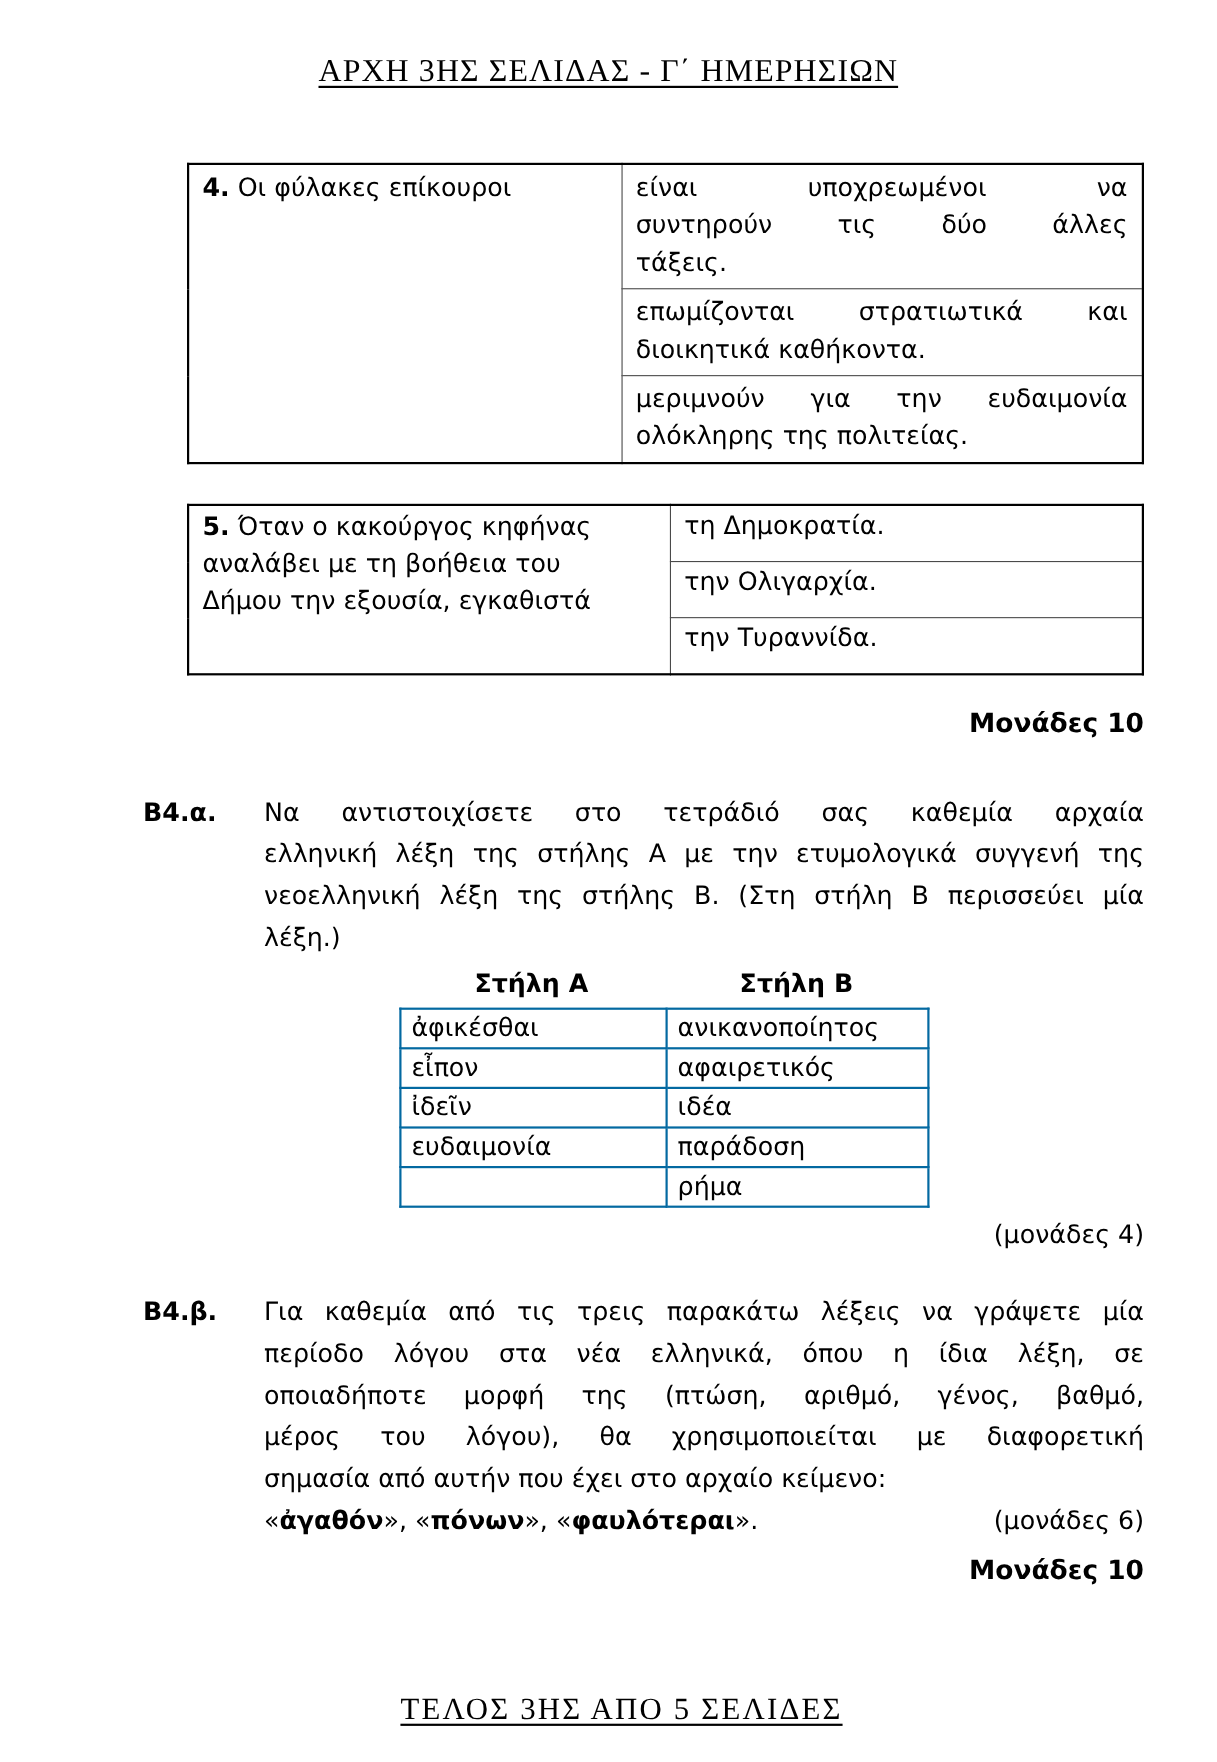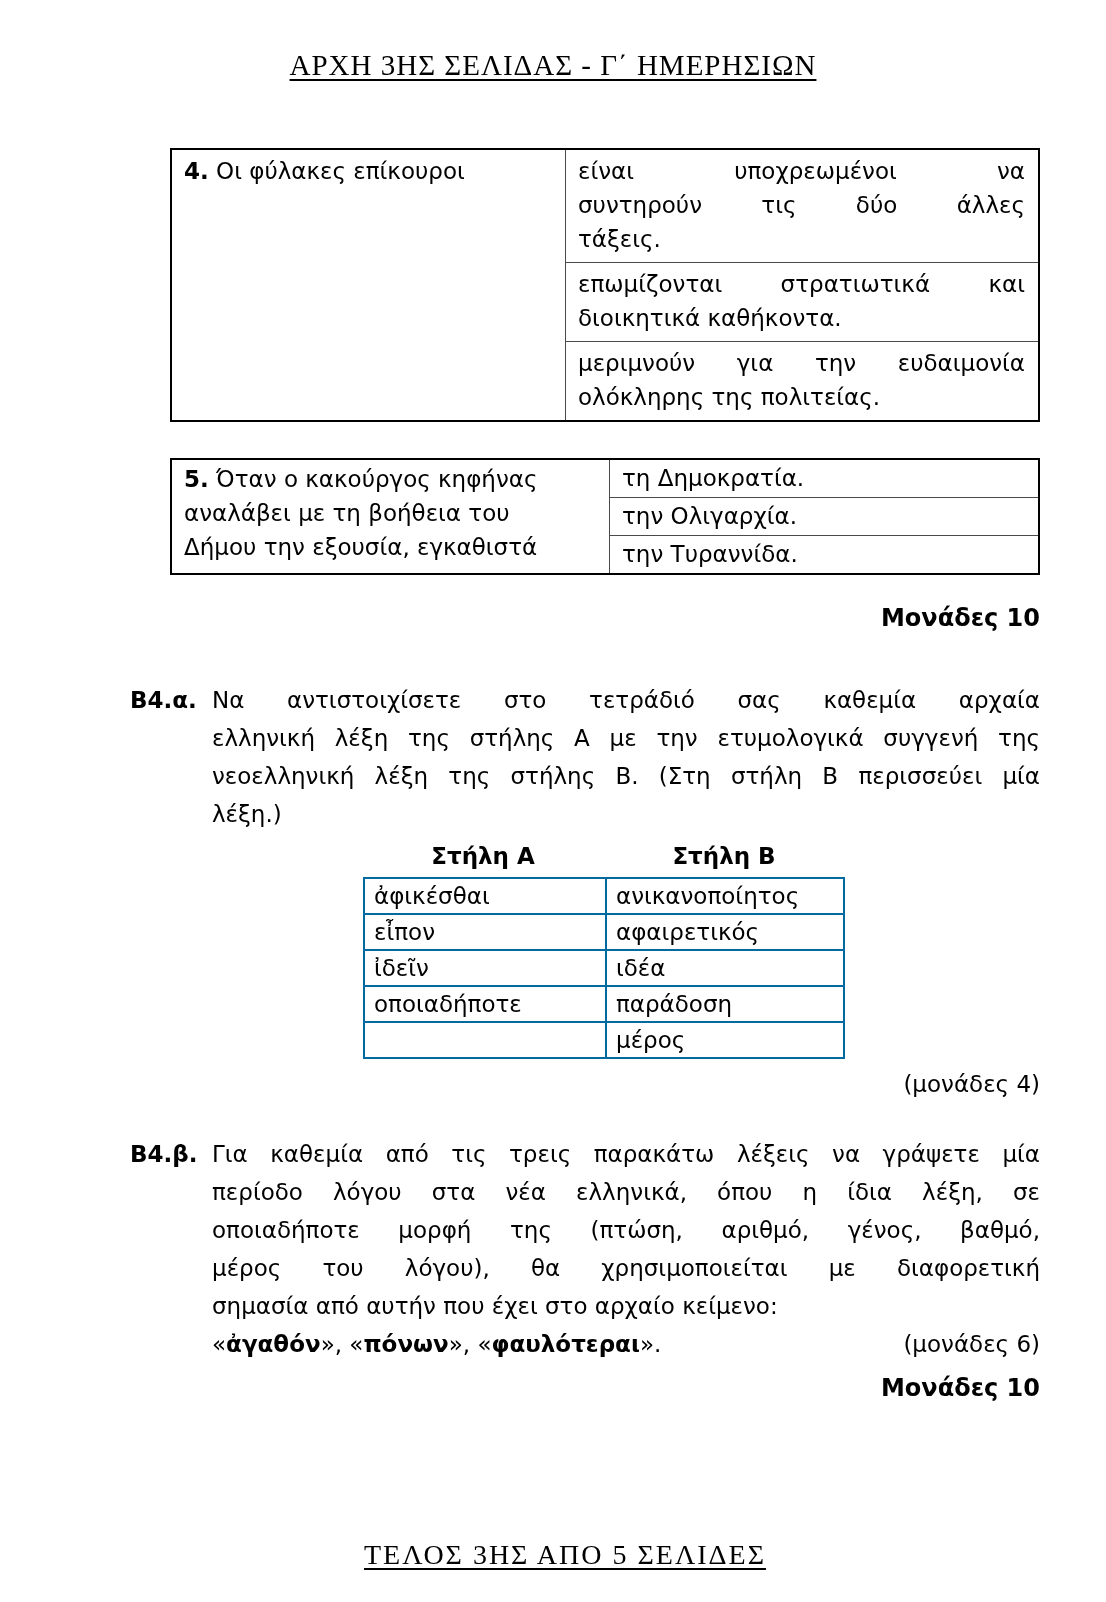--- a/index.html
+++ b/index.html
@@ -12,32 +12,32 @@
   .pg-header{margin-top:48px;text-align:center;
     font-family:"Liberation Serif",serif;font-size:29px;letter-spacing:1px;}
   .pg-header span, .pg-footer span{text-decoration:underline;text-underline-offset:4px;}
   .pg-footer{position:absolute;top:1538px;left:12px;width:100%;text-align:center;
     font-family:"Liberation Serif",serif;font-size:28px;letter-spacing:2px;}
   
   table.qt{border-collapse:collapse;margin-left:170px;width:870px;border:2px solid #000;table-layout:fixed;}
   table.qt td{border:1px solid #4a4a4a;vertical-align:top;padding:4px 13px 6px 12px;}
   #t1 .stem-col{width:368px;}
   #t2 .stem-col{width:412px;}
-  #t2 td{padding-top:1px;padding-bottom:2px;line-height:34px;}
+  #t2 td{padding-top:1px;padding-bottom:15px;line-height:34px;}
   #t2 td.stem-cell{padding-top:2px;}
   
   .jlines div{text-align:justify;text-align-last:justify;}
   .jlines div:last-child{text-align-last:left;}
   
   .marks{margin:26px 66px 0 0;text-align:right;font-weight:700;font-size:24px;}
   .submarks{margin:8px 66px 0 0;text-align:right;}
   
   .para{display:flex;margin:0 66px 0 130px;line-height:38px;}
   .para .lbl{flex:none;width:82px;font-weight:700;}
-  .para .pbody{flex:1;}
+  .para .pbody{flex:1;margin-left:28px;}
   #b4a{margin-top:46px;}
   #b4b{margin-top:34px;}
   
   .mt-heads{margin:6px 0 4px 363px;width:482px;display:flex;font-weight:700;}
   .mt-heads .h{text-align:center;}
   .mt-heads .ha{width:240px;}
   .mt-heads .hb{width:242px;}
   table.mt{border-collapse:collapse;margin-left:363px;width:482px;border:2px solid #000;table-layout:fixed;}
   table.mt td{border:2px solid #0369a1;height:34px;line-height:33px;padding:0 9px;vertical-align:middle;}
   table.mt .ca{width:222px;}
@@ -130,26 +130,26 @@
   </tr>
   <tr>
     <td class="ca">εἶπον</td>
     <td>αφαιρετικός</td>
   </tr>
   <tr>
     <td class="ca">ἰδεῖν</td>
     <td>ιδέα</td>
   </tr>
   <tr>
-    <td class="ca">οποιαδήποτε</td>
+    <td class="ca">ευδαιμονία</td>
     <td>παράδοση</td>
   </tr>
   <tr>
     <td class="ca"></td>
-    <td>μέρος</td>
+    <td>ρήμα</td>
   </tr>
 </tbody>
   </table>
 
 <div class="submarks">(μονάδες 4)</div>
 
 <div class="para" id="b4b">
   <div class="lbl">Β4.β.</div>
   <div class="pbody">
     <div class="jlines">

